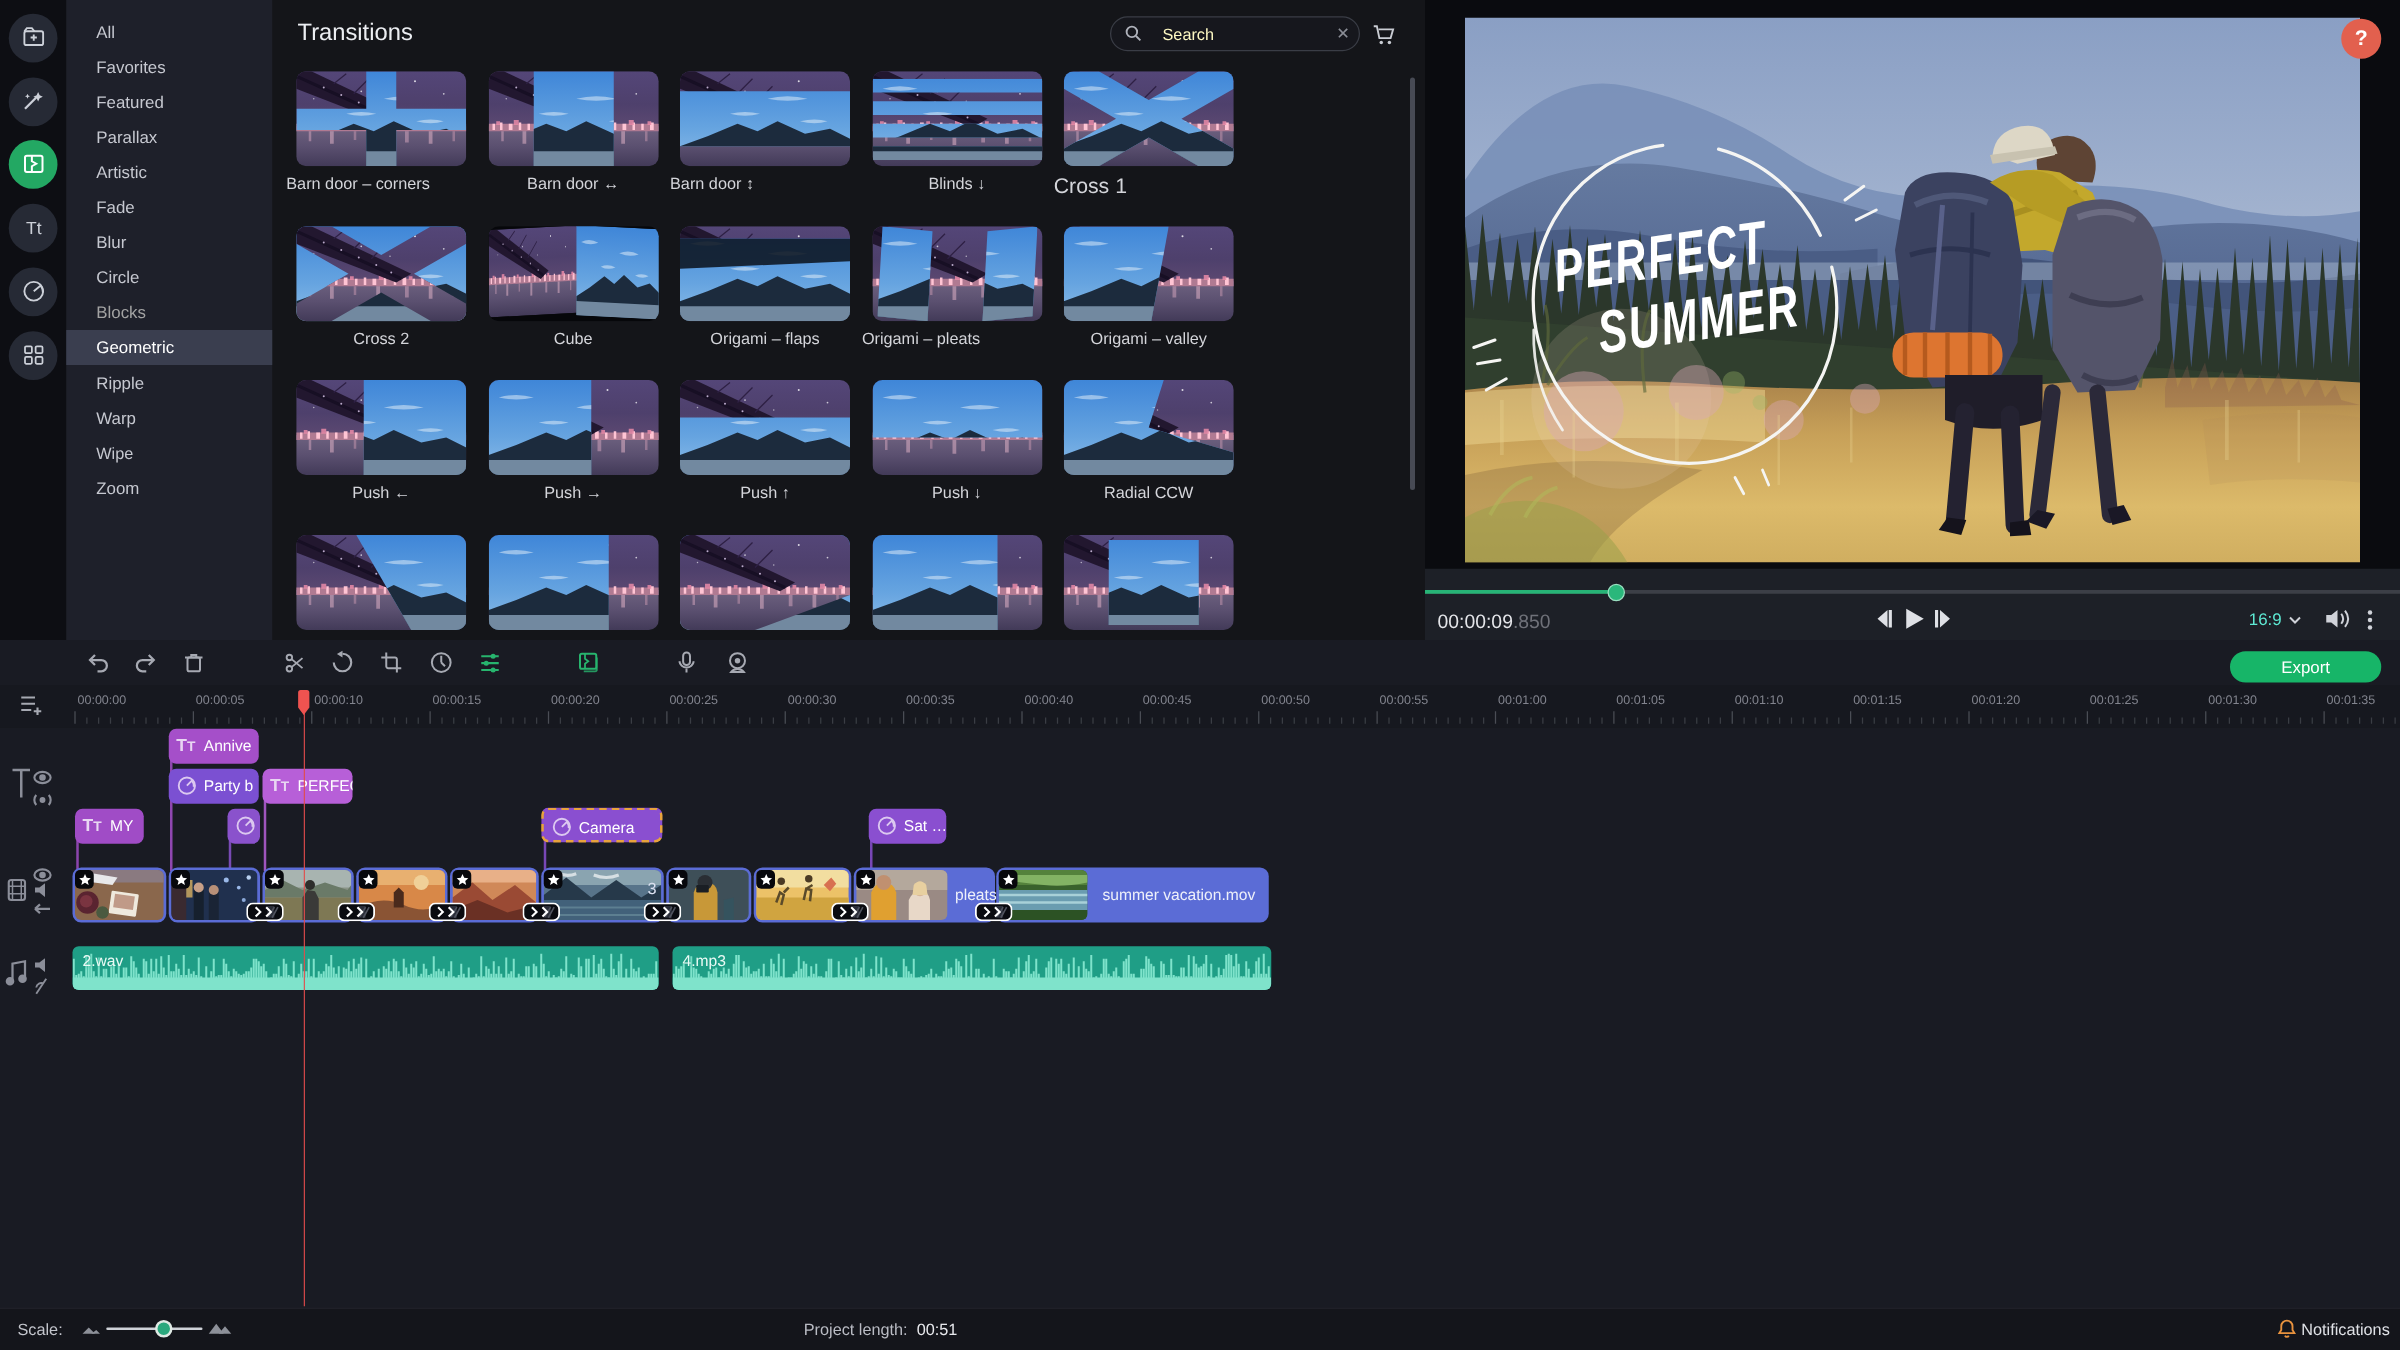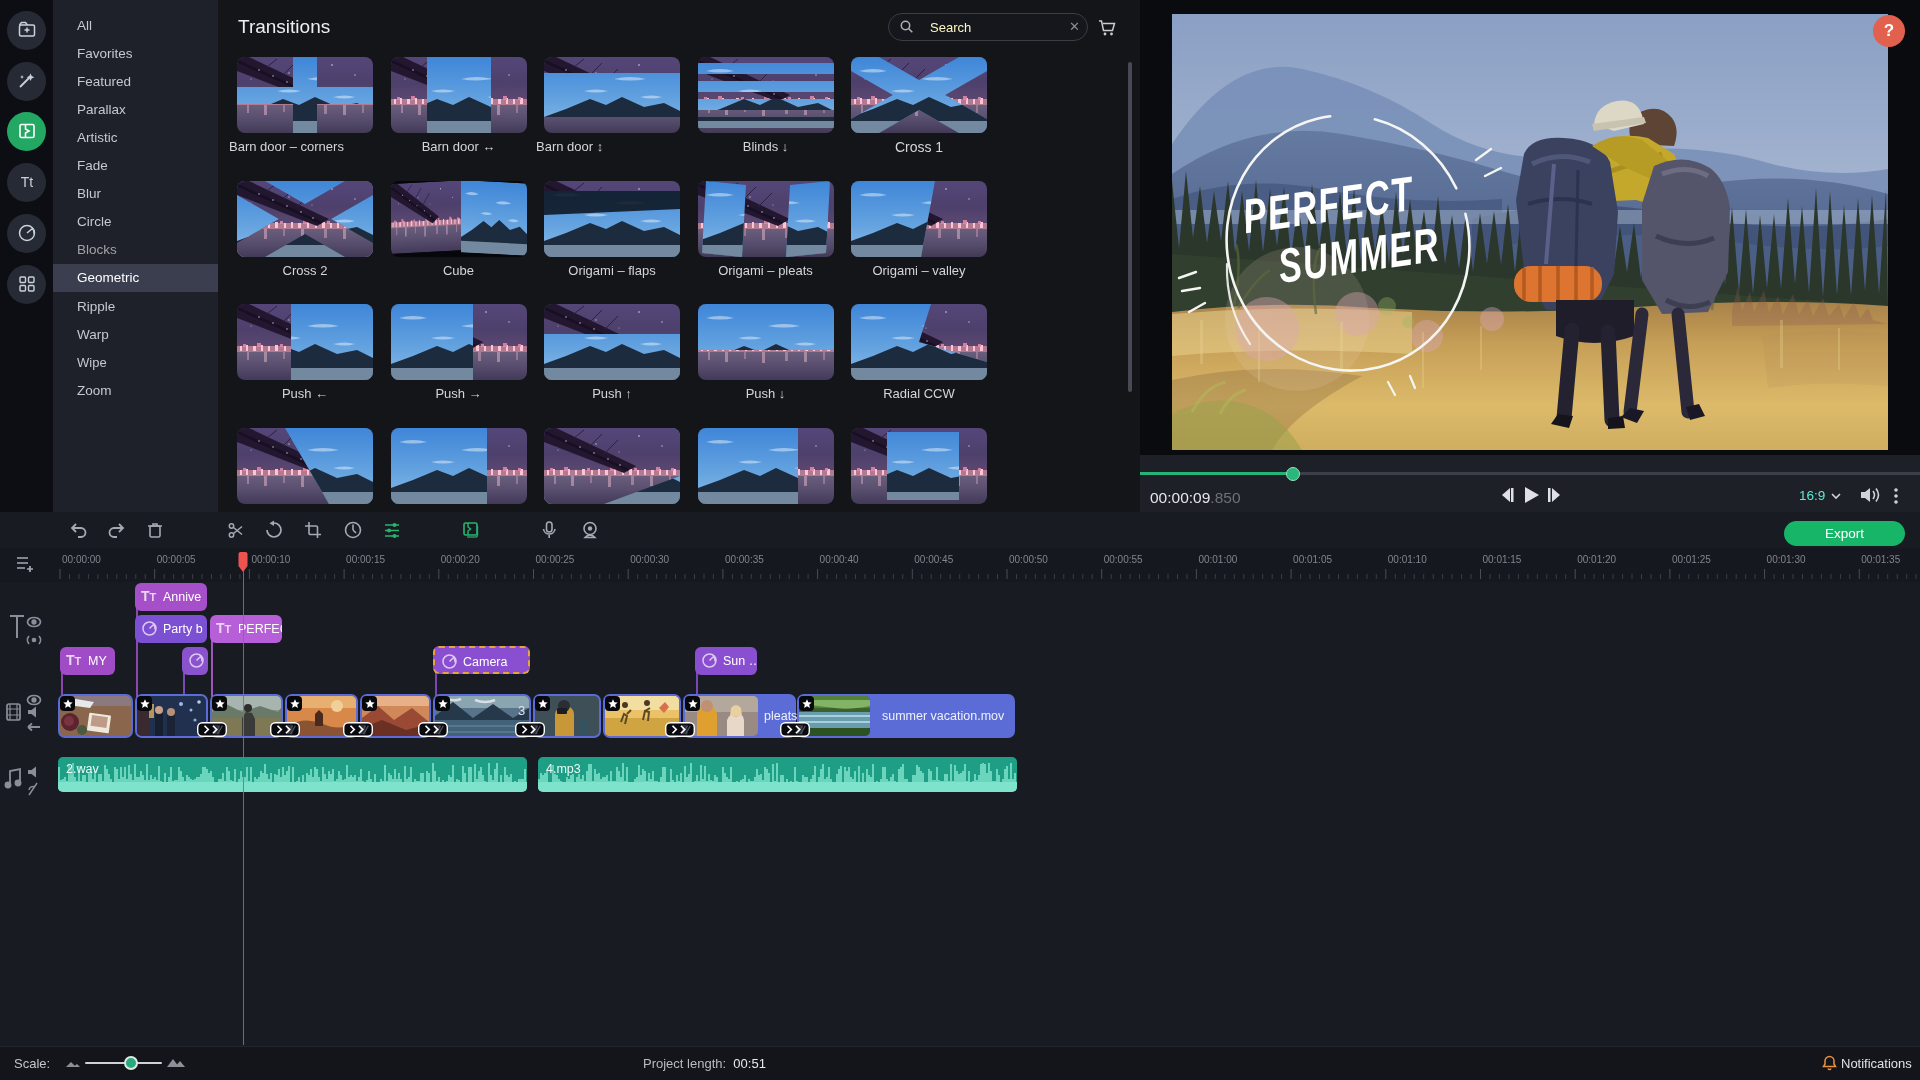--- a/index.html
+++ b/index.html
@@ -250,21 +250,21 @@
         <use href="#sd" width="136" height="76"></use>
       </g>
     </svg>
 <div class="abs" style="left:471.5px;top:139.0px;width:152px;text-align:center;font-size:13px;color:#d4d5da">Blinds ↓</div>
 <svg class="abs" style="left:633.0px;top:57.0px;border-radius:8px" width="136" height="76" viewBox="0 0 136 76">
       <use href="#sn" width="136" height="76"></use>
       <g clip-path="url(#cX)">
         <use href="#sd" width="136" height="76"></use>
       </g>
     </svg>
-<div class="abs" style="left:625.0px;top:139.0px;width:152px;text-align:center;font-size:14px;color:#d4d5da">Cross 1</div>
+<div class="abs" style="left:625.0px;top:139.0px;width:152px;font-size:17px;color:#d4d5da">Cross 1</div>
 <svg class="abs" style="left:19.0px;top:180.5px;border-radius:8px" width="136" height="76" viewBox="0 0 136 76">
       <use href="#sd" width="136" height="76"></use>
       <g clip-path="url(#cX)">
         <use href="#sn" width="136" height="76"></use>
       </g>
     </svg>
 <div class="abs" style="left:11.0px;top:262.5px;width:152px;text-align:center;font-size:13px;color:#d4d5da">Cross 2</div>
 <svg class="abs" style="left:172.5px;top:180.5px;border-radius:8px" width="136" height="76" viewBox="0 0 136 76">
       <rect width="136" height="76" fill="#06070a"></rect>
       <g transform="translate(0,3) skewY(-3)">
@@ -282,21 +282,21 @@
       </g>
       <path d="M0,10 L136,10 L136,28 L0,34 Z" fill="#0d1420" opacity="0.88"></path>
     </svg>
 <div class="abs" style="left:318.0px;top:262.5px;width:152px;text-align:center;font-size:13px;color:#d4d5da">Origami – flaps</div>
 <svg class="abs" style="left:479.5px;top:180.5px;border-radius:8px" width="136" height="76" viewBox="0 0 136 76">
       <use href="#sn" width="136" height="76"></use>
       <g clip-path="url(#cOP)">
         <use href="#sd" width="136" height="76"></use>
       </g>
     </svg>
-<div class="abs" style="left:471.5px;top:262.5px;width:152px;text-align:center;font-size:13px;color:#d4d5da">Origami – pleats</div>
+<div class="abs" style="left:471.5px;top:262.5px;width:152px;font-size:13px;color:#d4d5da">Origami – pleats</div>
 <svg class="abs" style="left:633.0px;top:180.5px;border-radius:8px" width="136" height="76" viewBox="0 0 136 76">
       <use href="#sn" width="136" height="76"></use>
       <g clip-path="url(#cOV)">
         <use href="#sd" width="136" height="76"></use>
       </g>
     </svg>
 <div class="abs" style="left:625.0px;top:262.5px;width:152px;text-align:center;font-size:13px;color:#d4d5da">Origami – valley</div>
 <svg class="abs" style="left:19.0px;top:304.0px;border-radius:8px" width="136" height="76" viewBox="0 0 136 76">
       <use href="#sn" width="136" height="76"></use>
       <g clip-path="url(#cPL)">
@@ -829,21 +829,21 @@
       <circle cx="8.5" cy="8.5" r="6.5" stroke="#dcc8f0" stroke-width="1.5" fill="none"></circle>
       <path d="M8.5,8.5 L12.5,4.5 A6.5,6.5 0 0,1 14,9.5" stroke="#dcc8f0" stroke-width="1.5" fill="none"></path>
     </svg>
     <div class="abs" style="left:28px;top:7px;font-size:12.5px;color:#fff;white-space:nowrap">Camera</div>
   </div>
 <div class="abs" style="left:695px;top:647px;width:62px;height:28px;border-radius:6px;background:#8a4fd0;overflow:hidden">
     <svg class="abs" style="left:6px;top:5px" width="17" height="17" viewBox="0 0 17 17">
       <circle cx="8.5" cy="8.5" r="6.5" stroke="#dcc8f0" stroke-width="1.5" fill="none"></circle>
       <path d="M8.5,8.5 L12.5,4.5 A6.5,6.5 0 0,1 14,9.5" stroke="#dcc8f0" stroke-width="1.5" fill="none"></path>
     </svg>
-    <div class="abs" style="left:28px;top:7px;font-size:12.5px;color:#fff;white-space:nowrap">Sun …</div>
+    <div class="abs" style="left:28px;top:7px;font-size:12.5px;color:#fff;white-space:nowrap">Sat …</div>
   </div>
 <div class="abs" style="left:58px;top:694px;width:75px;height:44px;background:#5b6cd6;border-radius:7px"></div>
 <svg class="abs" style="left:60px;top:696px;border-radius:5px" width="71" height="40" viewBox="0 0 71 40">
     <rect width="71" height="40" fill="#8a674c"></rect>
     <rect width="71" height="10" fill="#8a7a80"></rect>
     <path d="M10,2 L34,6 L30,12 L8,9 Z" fill="#e8e8ea"></path>
     <circle cx="10" cy="26" r="9" fill="#5a2430"></circle>
     <circle cx="9" cy="25" r="5" fill="#7a3440"></circle>
     <rect x="28" y="18" width="22" height="18" rx="1" fill="#efe9dd" transform="rotate(8 39 27)"></rect>
     <rect x="31" y="20" width="16" height="11" fill="#c09a88" transform="rotate(8 39 27)"></rect>

